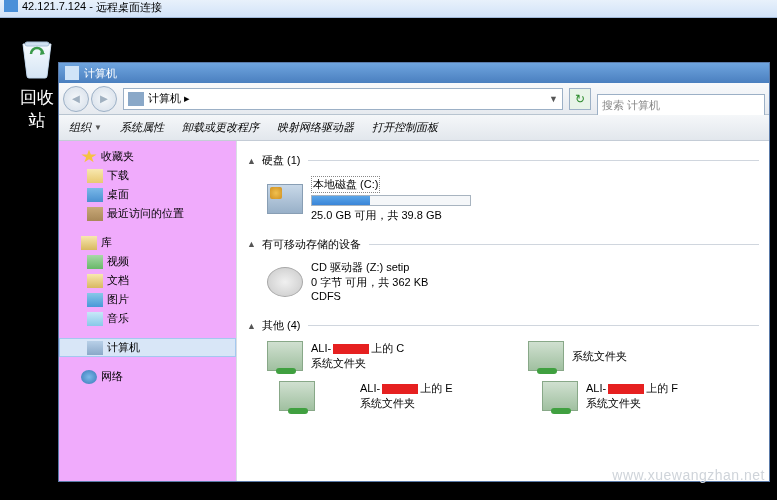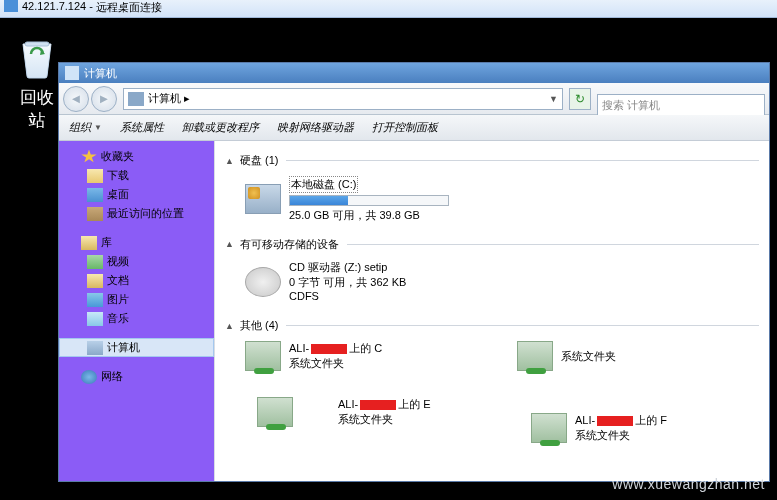--- a/index.html
+++ b/index.html
@@ -24,21 +24,21 @@
 .addrbar .cicon { width: 16px; height: 14px; background: #8aa8c8; margin-right: 4px; }
 .addrbar .dd { margin-left: auto; color: #555; font-size: 9px; }
 .refresh { width: 22px; height: 22px; border: 1px solid #9cb0c6; background: #e8f4e8; display: flex; align-items: center; justify-content: center; font-size: 12px; color: #2a8a2a; }
 .searchbox { width: 168px; height: 22px; border: 1px solid #9cb0c6; margin-left: 4px; padding: 0 4px; font-size: 11px; color: #888; display: flex; align-items: center; background: #fff; margin-top: 13px; }
 
 .toolbar { height: 26px; background: linear-gradient(#f5f7f9,#e2e7ed); border-bottom: 1px solid #c4ccd6; display: flex; align-items: center; font-size: 11px; gap: 18px; padding: 0 10px; font-style: italic; }
 .toolbar span { display: flex; align-items: center; }
 .toolbar .dd { font-size: 8px; margin-left: 3px; color: #555; }
 
 .body { flex: 1; display: flex; overflow: hidden; }
-.sidebar { width: 156px; background: #8b5cf6; border-right: 1px solid #d8dde4; padding: 6px 0; font-size: 11px; overflow: hidden; }
+.sidebar { width: 178px; background: #f0abfc; border-right: 1px solid #d8dde4; padding: 6px 0; font-size: 11px; overflow: hidden; }
 .sb-group { margin-bottom: 10px; }
 .sb-head { display: flex; align-items: center; padding: 2px 4px 2px 12px; }
 .sb-head .exp { font-size: 8px; color: #666; margin-right: 2px; width: 8px; }
 .sb-item { display: flex; align-items: center; padding: 2px 4px 2px 28px; }
 .sb-item.sel { background: #d8e6f7; border: 1px solid #a4c8ef; padding: 1px 3px 1px 27px; }
 .ico { width: 16px; height: 14px; margin-right: 4px; flex-shrink: 0; }
 .ico.star { background: #f5c242; clip-path: polygon(50% 0,61% 35%,98% 35%,68% 57%,79% 91%,50% 70%,21% 91%,32% 57%,2% 35%,39% 35%); }
 .ico.dl { background: linear-gradient(#f8e8b0,#e8c870); }
 .ico.desk { background: linear-gradient(#7ab8e8,#4a90d0); }
 .ico.recent { background: linear-gradient(#c8a878,#a88858); }
@@ -65,21 +65,21 @@
 .drvinfo { flex: 1; line-height: 1.35; font-family: SimSun, monospace; }
 .drvinfo .name { display: flex; align-items: center; gap: 2px; }
 .drvinfo .name.sel { border: 1px dotted #888; padding: 0 1px; display: inline-block; }
 .bar { width: 160px; height: 11px; border: 1px solid #a8b4c0; background: #f5f7f9; margin: 2px 0; }
 .bar-fill { height: 100%; background: linear-gradient(#5aa5e8,#3a85d8); }
 .redact { display: inline-block; width: 36px; height: 10px; background: #e62020; vertical-align: middle; }
 .sub { color: #000; }
 
 .grid2 { display: grid; grid-template-columns: 1fr 1fr; gap: 6px 30px; padding-left: 20px; }
 
-.watermark { position: absolute; bottom: 8px; right: 12px; color: #cfd4da; font-size: 14px; font-family: Arial; letter-spacing: .5px; }
+.watermark { position: absolute; bottom: 17px; right: 12px; color: #cfd4da; font-size: 14px; font-family: Arial; letter-spacing: .5px; }
 </style>
 </head>
 <body>
 
 <div class="rdp-titlebar">
   <span class="ticon"></span>
   <span>42.121.7.124</span>
   <span>&nbsp;-&nbsp;</span>
   <span>远程桌面连接</span>
 </div>
@@ -244,21 +244,21 @@
                 <div class="sub">系统文件夹</div>
               </div>
             </div>
             <div class="drive-row" style="padding: 2px 12px; gap: 45px;">
               <div class="drvico map"></div>
               <div class="drvinfo">
                 <div class="name">ALI-<span class="redact"></span> 上的 E</div>
                 <div class="sub">系统文件夹</div>
               </div>
             </div>
-            <div class="drive-row" style="padding: 2px 14px; margin-top: 32px;">
+            <div class="drive-row" style="padding: 2px 14px;">
               <div class="drvico map"></div>
               <div class="drvinfo">
                 <div class="name">ALI-<span class="redact"></span> 上的 F</div>
                 <div class="sub">系统文件夹</div>
               </div>
             </div>
           </div>
       </div>
     </div>
   </div>

